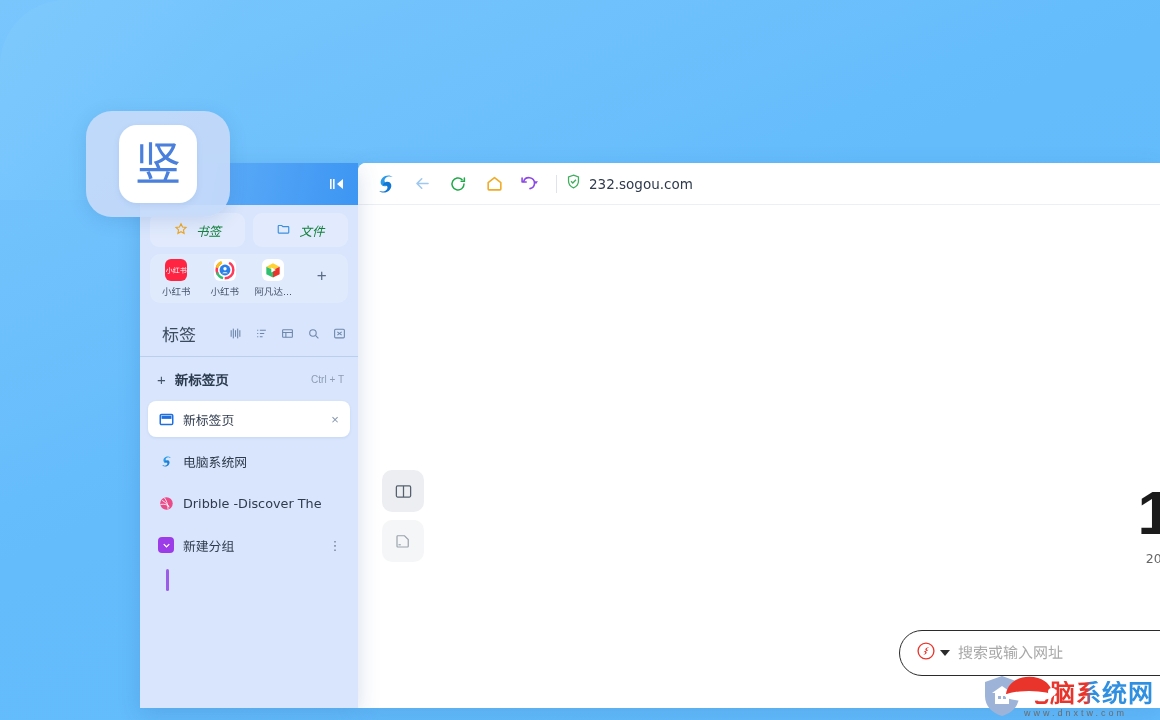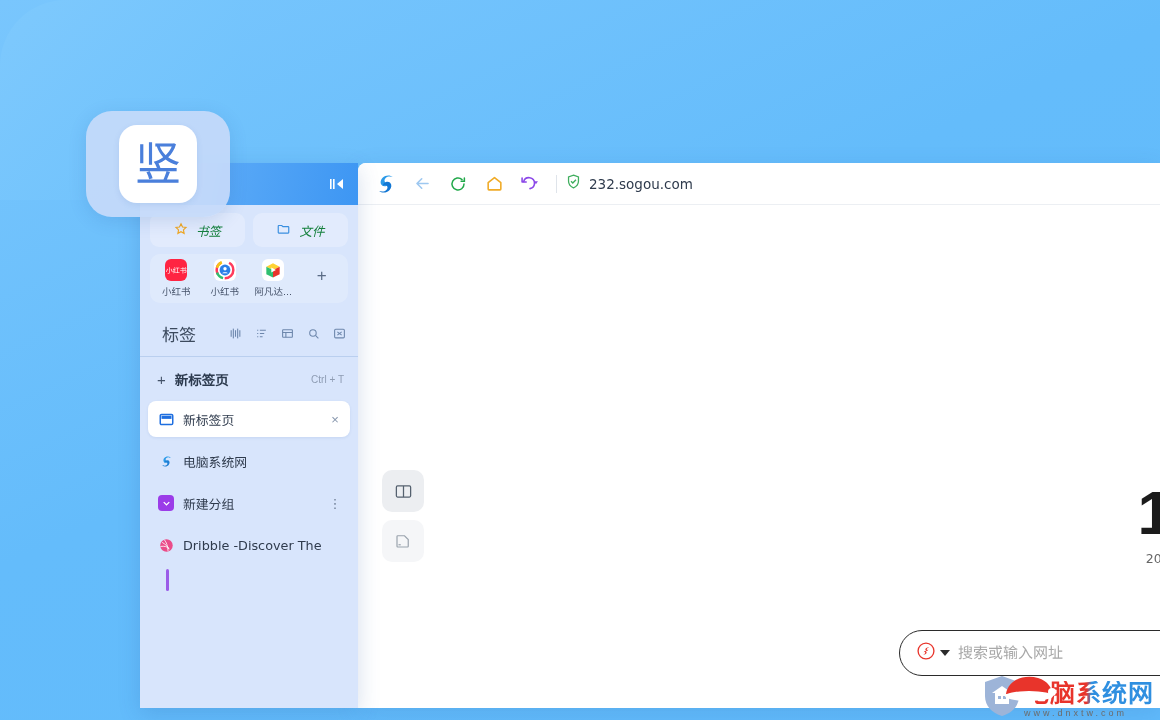--- a/index.html
+++ b/index.html
@@ -544,41 +544,41 @@
           <svg width="15" height="15" viewBox="0 0 24 24">
             <path d="M18.5 5.5c-2.6-2.2-7-2-9.6.6-2.2 2.2-2.4 5.3-.7 7 1.5 1.5 4 1.3 5.8-.4.8-.8 1.2-1.8 1.1-2.6-1.1 1.2-2.8 1.4-3.8.4-1-1-.8-2.8.5-4 1.6-1.6 4.2-1.7 5.9-.2z" fill="#2b9ae8"></path>
             <path d="M5.5 18.5c2.6 2.2 7 2 9.6-.6 2.2-2.2 2.4-5.3.7-7-1.5-1.5-4-1.3-5.8.4-.8.8-1.2 1.8-1.1 2.6 1.1-1.2 2.8-1.4 3.8-.4 1 1 .8 2.8-.5 4-1.6 1.6-4.2 1.7-5.9.2z" fill="#1f7fd4"></path>
           </svg>
         </span>
         <span class="tab-label">电脑系统网</span>
       </div>
 
 
       <div class="tab-item">
-        <span class="tab-fav" style="background:#9b3ce8;">
-          <svg width="11" height="11" viewBox="0 0 24 24" fill="none" stroke="#fff" stroke-width="3">
-            <path d="M6 9l6 6 6-6"></path>
-          </svg>
-        </span>
-        <span class="tab-label">新建分组</span>
-        <span class="tab-more">⋮</span>
-      </div>
-
-      <div class="tab-item">
         <span class="tab-fav">
           <svg width="15" height="15" viewBox="0 0 24 24">
             <circle cx="12" cy="12" r="10" fill="#ea4c89"></circle>
             <g fill="none" stroke="#fff" stroke-width="1.3">
               <path d="M5 7c5 3 9 6 11 11"></path>
               <path d="M2.5 13.5c6-1 11 .5 14 3.5"></path>
               <path d="M8.5 2.8C12 7 14 12.5 14.5 21"></path>
             </g>
           </svg>
         </span>
         <span class="tab-label">Dribble -Discover The</span>
+      </div>
+
+      <div class="tab-item">
+        <span class="tab-fav" style="background:#9b3ce8;">
+          <svg width="11" height="11" viewBox="0 0 24 24" fill="none" stroke="#fff" stroke-width="3">
+            <path d="M6 9l6 6 6-6"></path>
+          </svg>
+        </span>
+        <span class="tab-label">新建分组</span>
+        <span class="tab-more">⋮</span>
       </div>
 
       <div class="group-stub"></div>
     </div>
   </div>
 
   <div id="browser">
 
     <div class="bw-toolbar">
       <span class="tb-btn">

